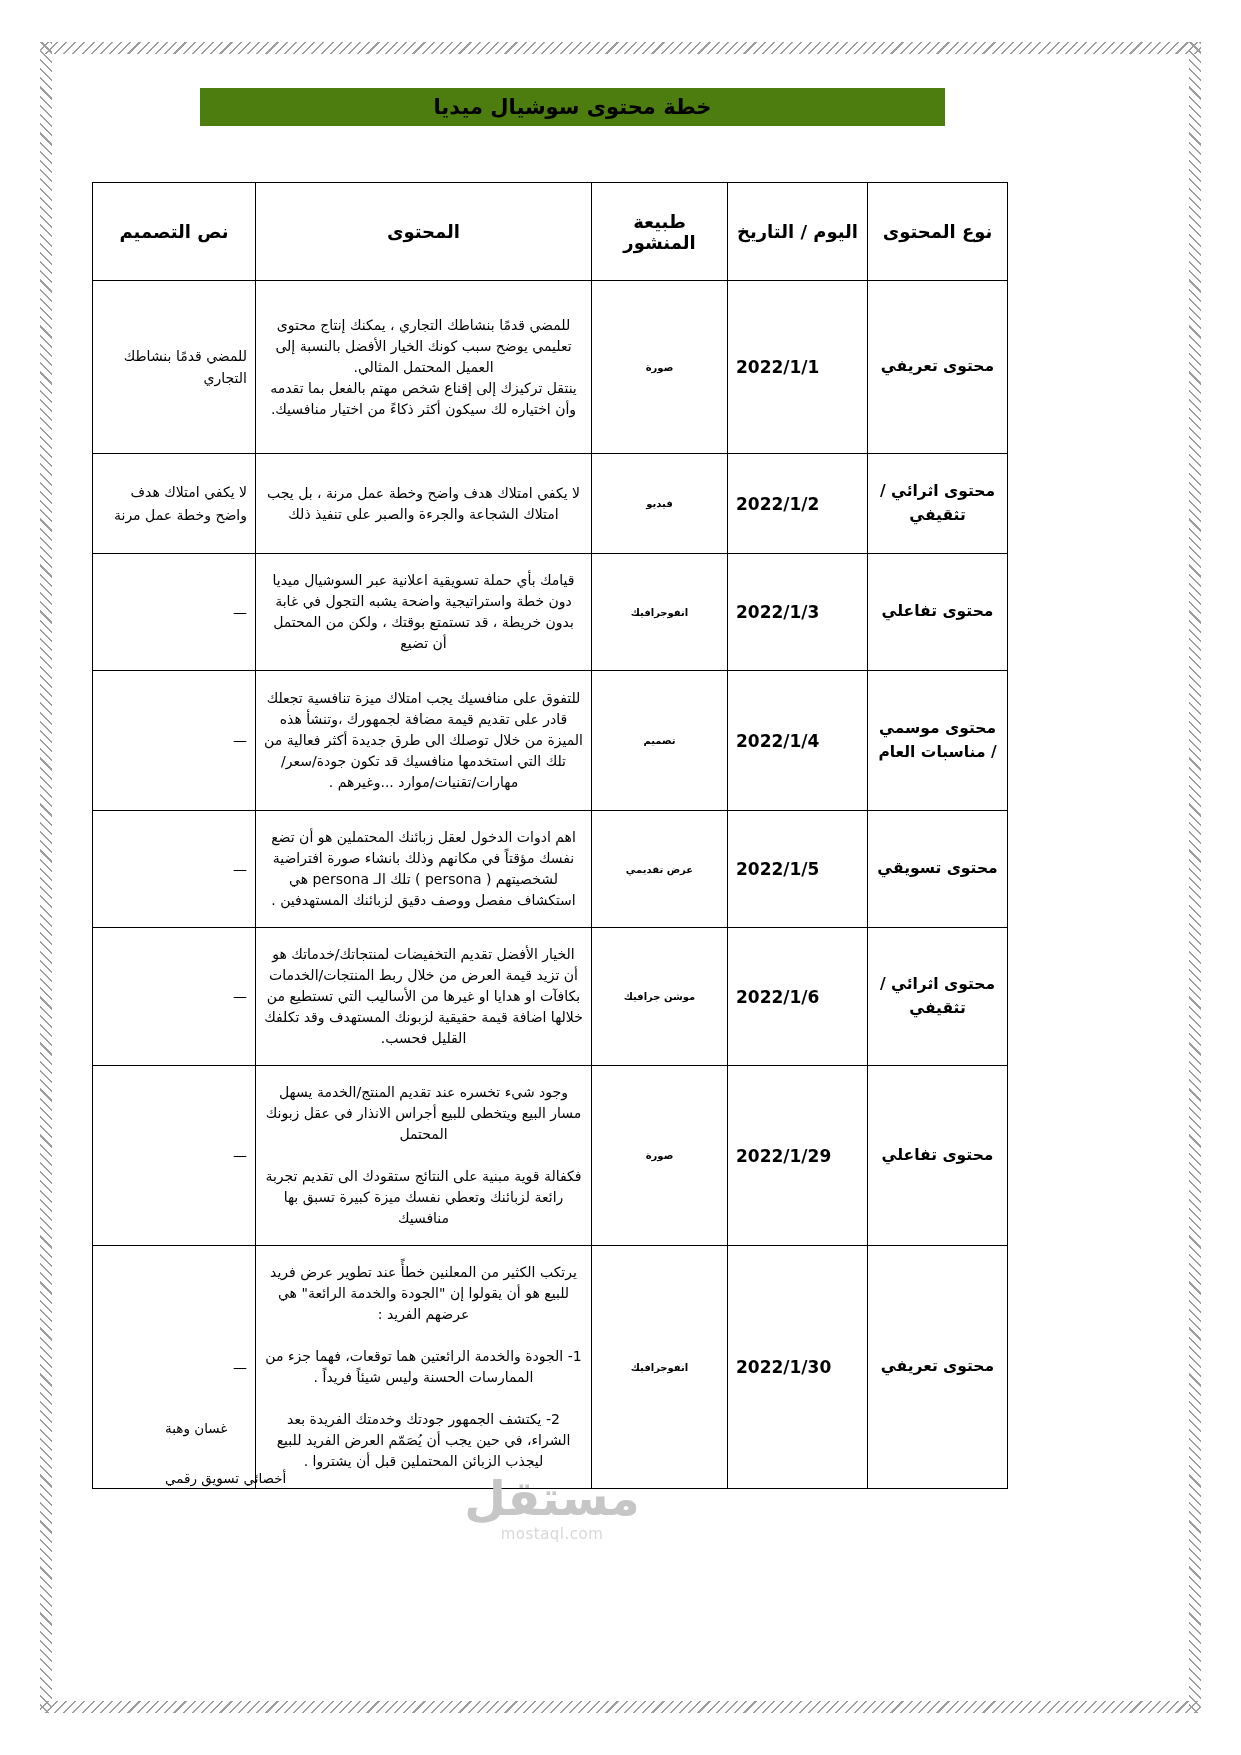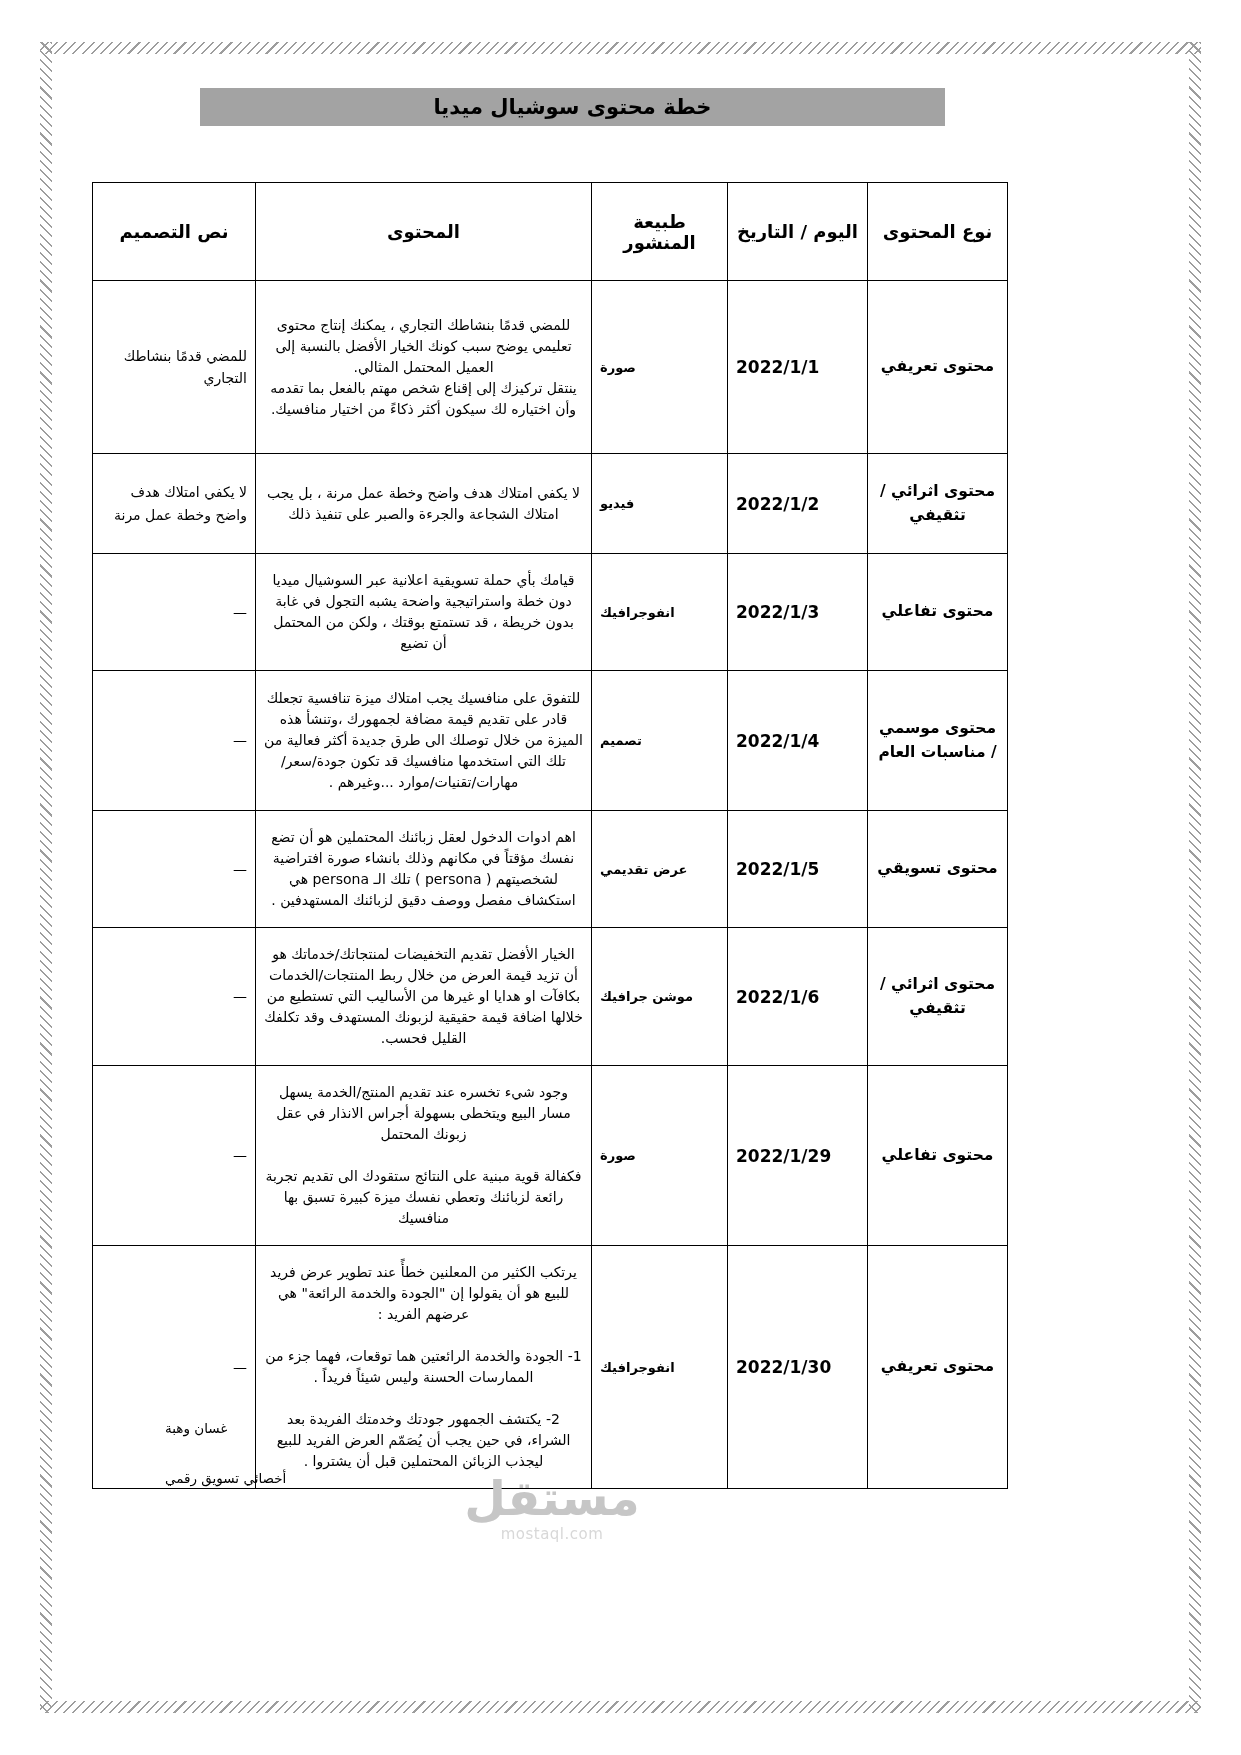--- a/index.html
+++ b/index.html
@@ -22,21 +22,21 @@
   .frame-bottom { bottom:42px; }
   .frame-left, .frame-right {
     top:42px; bottom:42px; width:12px;
     background:repeating-linear-gradient(45deg, transparent 0, transparent 5px, #9d9d9d 5px, #9d9d9d 6.5px);
   }
   .frame-left { left:40px; }
   .frame-right { right:40px; }
 
   .title-bar {
     position:absolute; top:88px; left:200px; width:745px;
-    background:#a3a3a3;
+    background:#4d7c0f;
     text-align:center;
     font-weight:bold;
     font-size:21px;
     padding:7px 0;
     color:#000;
   }
 
   .table-wrap { position:absolute; top:182px; right:233px; }
   table.plan {
     border-collapse:collapse;
@@ -59,21 +59,21 @@
     background:#ffffff;
   }
   .col-type    { width:140px; }
   .col-date    { width:140px; }
   .col-format  { width:136px; }
   .col-content { width:336px; }
   .col-design  { width:163px; }
 
   td.cell-type   { font-weight:bold; text-align:center; font-size:15.5px; line-height:1.5; }
   td.cell-date   { font-weight:bold; text-align:left; font-size:17px; direction:ltr; }
-  td.cell-format { font-weight:bold; text-align:left; font-size:13px; }
+  td.cell-format { font-weight:bold; text-align:center; font-size:10px; }
   td.cell-content{ font-size:14px; text-align:center; white-space:pre-line; line-height:1.5; }
   td.cell-design { text-align:right; font-size:14px; white-space:pre-line; line-height:1.6; }
 
   tbody tr:nth-child(1){ height:173px; }
   tbody tr:nth-child(2){ height:100px; }
   tbody tr:nth-child(3){ height:115px; }
   tbody tr:nth-child(4){ height:140px; }
   tbody tr:nth-child(5){ height:115px; }
   tbody tr:nth-child(6){ height:110px; }
   tbody tr:nth-child(7){ height:155px; }
@@ -174,21 +174,21 @@
       <td class="cell-date">2022/1/6</td>
       <td class="cell-format">موشن جرافيك</td>
       <td class="cell-content">الخيار الأفضل تقديم التخفيضات لمنتجاتك/خدماتك هو أن تزيد قيمة العرض من خلال ربط المنتجات/الخدمات بكافآت او هدايا او غيرها من الأساليب التي تستطيع من خلالها اضافة قيمة حقيقية لزبونك المستهدف وقد تكلفك القليل فحسب.</td>
       <td class="cell-design">—</td>
     </tr>
 
     <tr>
       <td class="cell-type">محتوى تفاعلي</td>
       <td class="cell-date">2022/1/29</td>
       <td class="cell-format">صورة</td>
-      <td class="cell-content">وجود شيء تخسره عند تقديم المنتج/الخدمة يسهل مسار البيع ويتخطى بسهولة أجراس الانذار في عقل زبونك المحتمل
+      <td class="cell-content">وجود شيء تخسره عند تقديم المنتج/الخدمة يسهل مسار البيع ويتخطى للبيع أجراس الانذار في عقل زبونك المحتمل
 
 فكفالة قوية مبنية على النتائج ستقودك الى تقديم تجربة رائعة لزبائنك وتعطي نفسك ميزة كبيرة تسبق بها منافسيك</td>
       <td class="cell-design">—</td>
     </tr>
 
     <tr>
       <td class="cell-type">محتوى تعريفي</td>
       <td class="cell-date">2022/1/30</td>
       <td class="cell-format">انفوجرافيك</td>
       <td class="cell-content">يرتكب الكثير من المعلنين خطأً عند تطوير عرض فريد للبيع هو أن يقولوا إن "الجودة والخدمة الرائعة" هي عرضهم الفريد :

